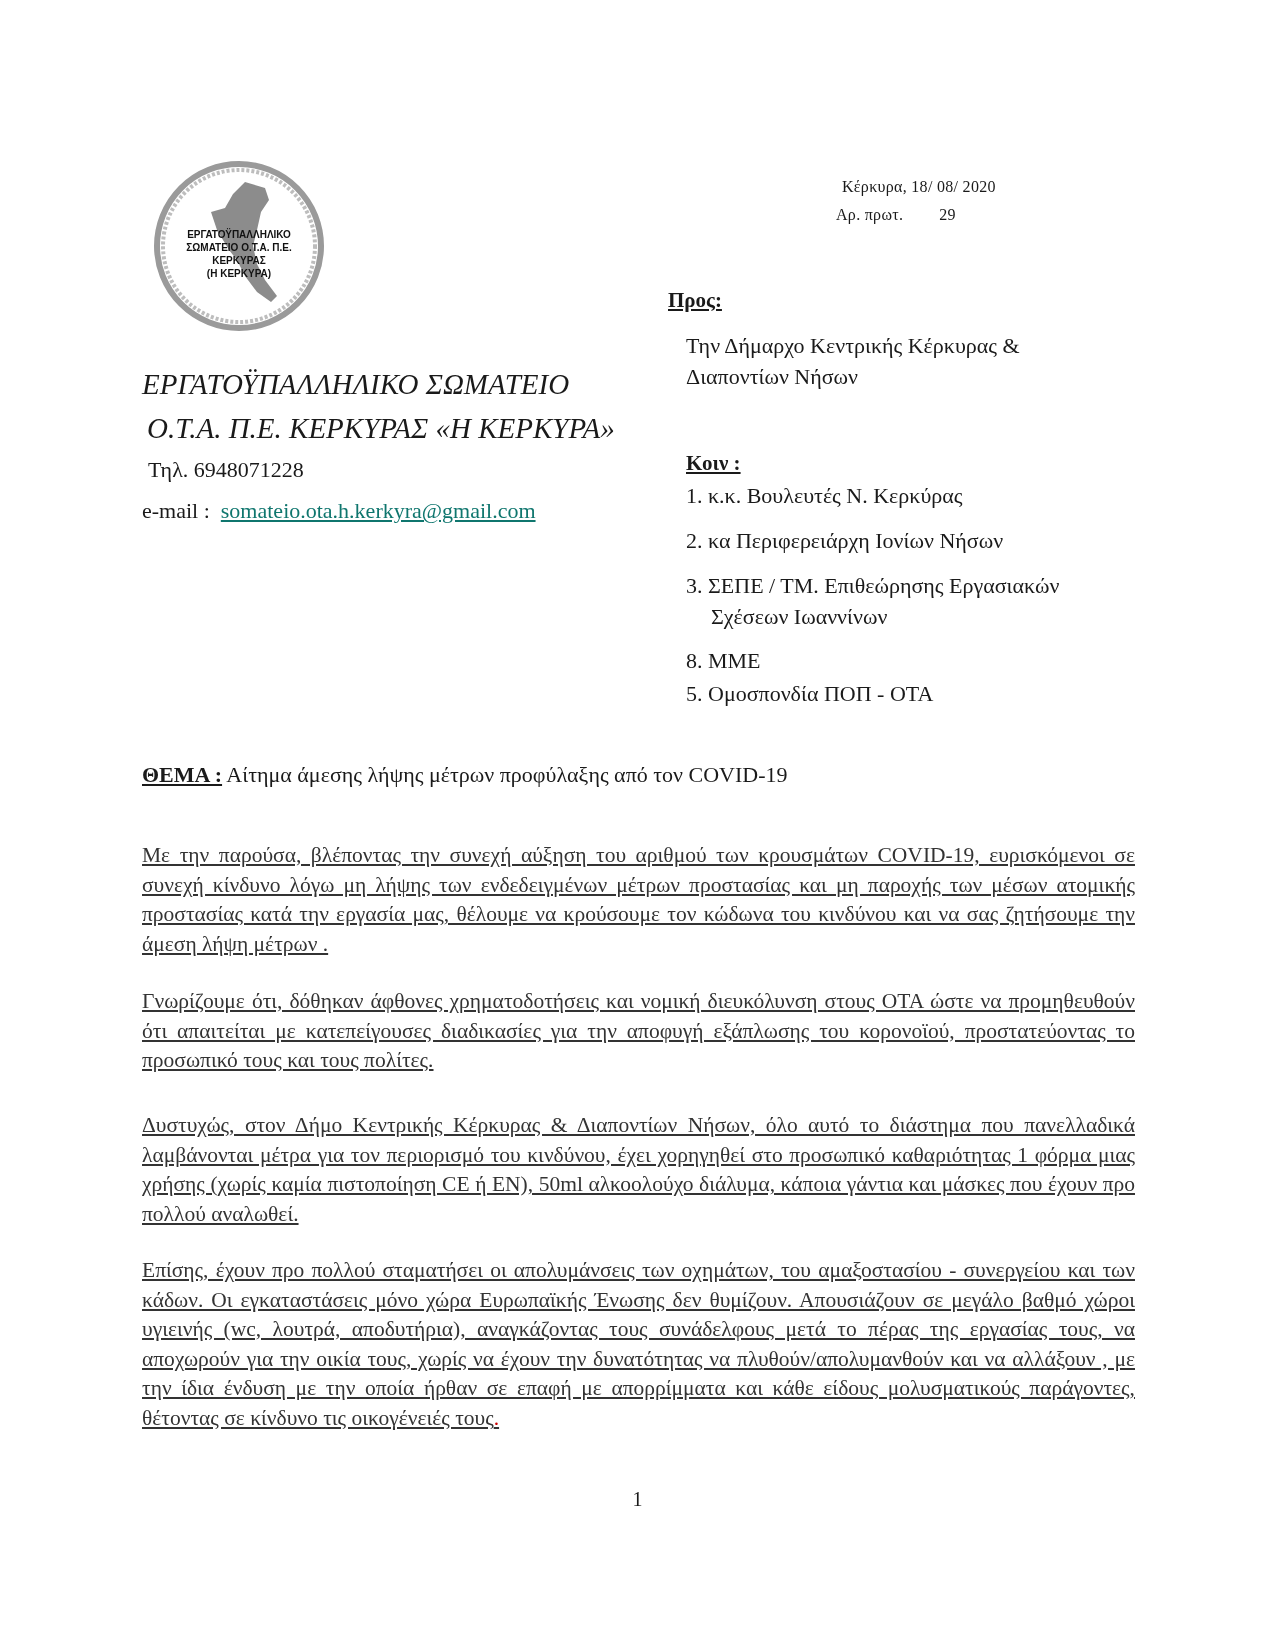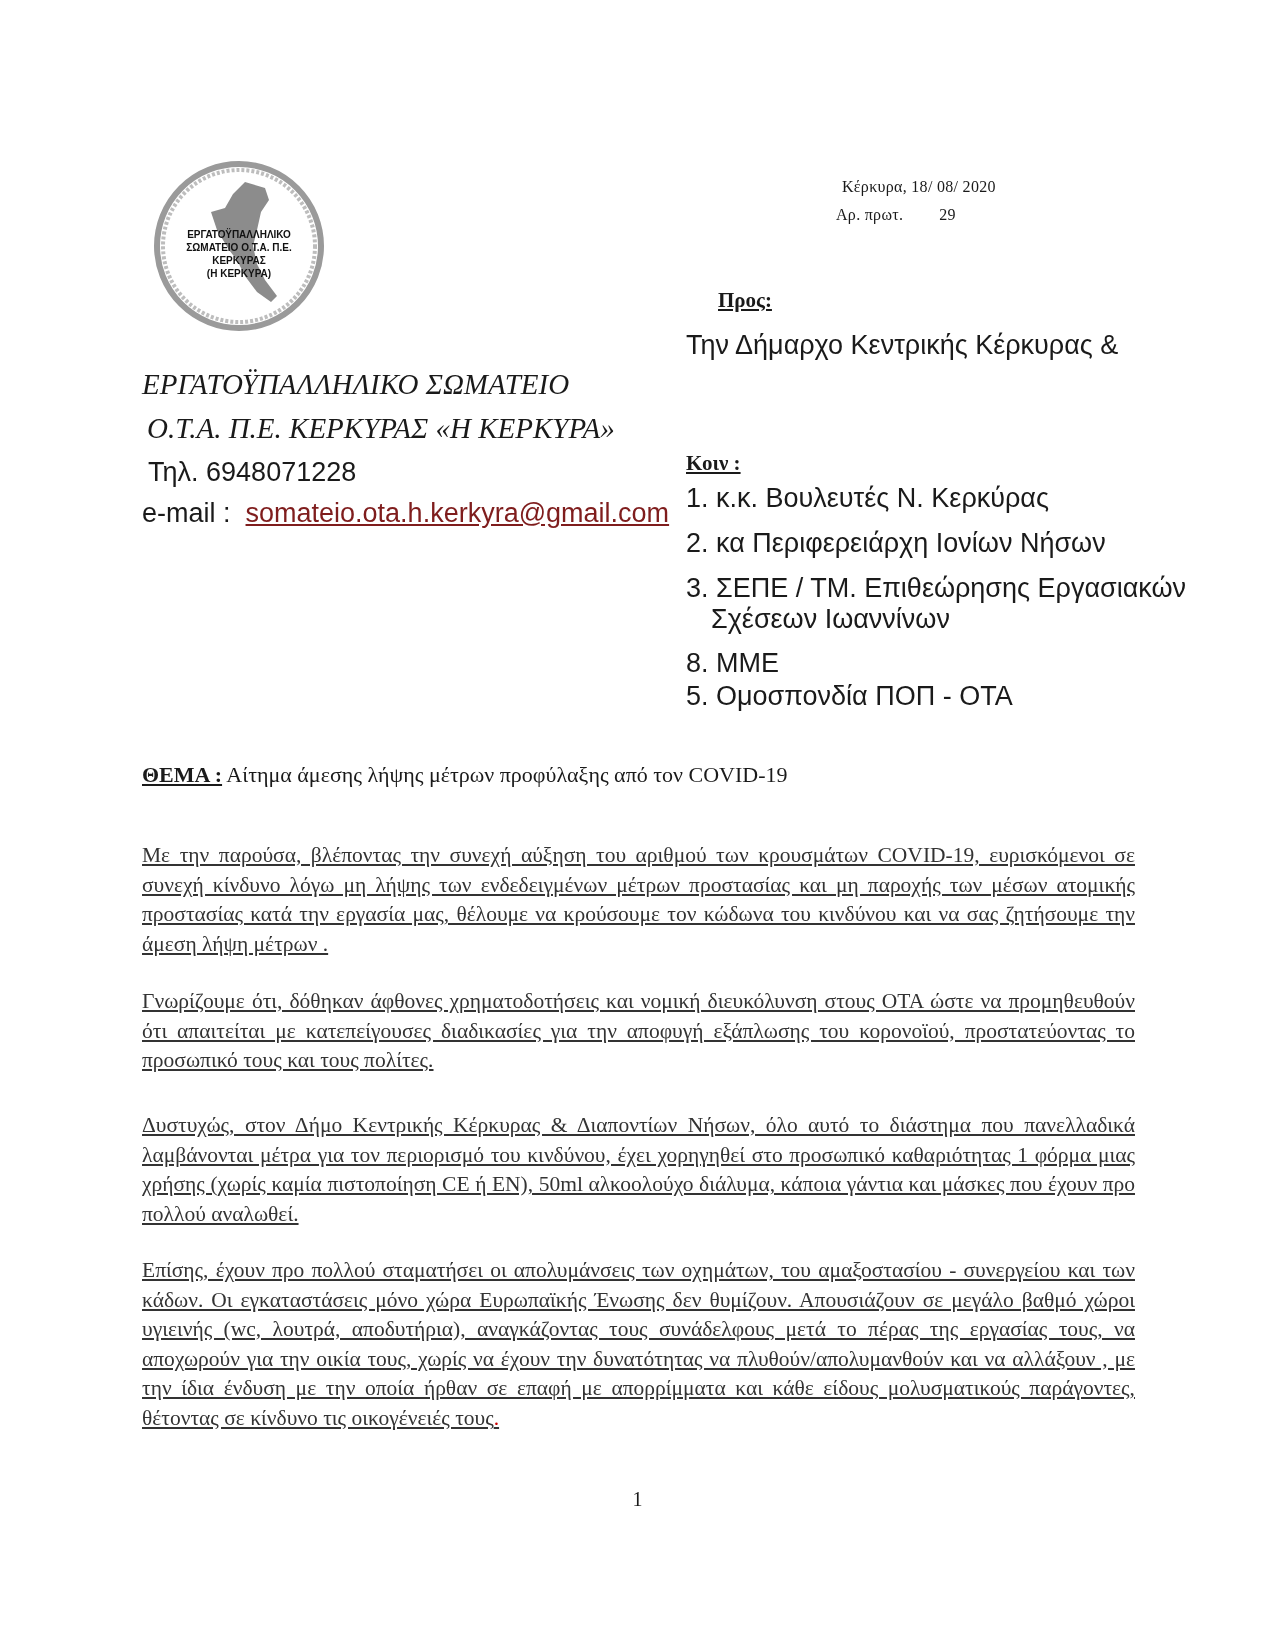--- a/index.html
+++ b/index.html
@@ -11,27 +11,27 @@
   .logo-text { font-family:"Liberation Sans", sans-serif; font-weight:bold; font-size:10px; fill:#111; }
   
   .hdr-bold { font-family:"Liberation Serif", serif; font-weight:normal; font-size:16px; letter-spacing:0.3px; }
   #date-line { left:842px; top:178px; }
   #protocol-line { left:836px; top:206px;text-align:right; }
   #protocol-num { margin-left:36px; }
   
   .org-title { font-family:"Liberation Serif", serif; font-style:italic; font-weight:normal; font-size:29px; }
   #org-line1 { left:142px; top:368px; }
   #org-line2 { left:147px; top:412px; }
-  .plain { font-family:Liberation Sans, sans-serif; font-size:27px; }
+  .plain { font-family:Liberation Serif, serif; font-size:22px; }
   #phone-line { left:148px; top:457px; }
   #email-line { left:142px; top:498px; }
-  #email-link { color:#7f1d1d; text-decoration:underline; }
+  #email-link { color:#0f766e; text-decoration:underline; }
   
   .ulbold { font-family:"Liberation Serif", serif; font-weight:bold; font-size:21px; text-decoration:underline; }
-  #to-label { left:718px; top:288px; }
+  #to-label { left:668px; top:288px; }
   #to-body { left:686px; top:330px; line-height:31px; }
   #cc-label { left:686px; top:451px; }
   .cc-item { left:686px; }
   
   #subject { left:142px; top:762px; font-family:"Liberation Serif", serif; font-size:22px; }
   #subject-label { font-weight:bold; text-decoration:underline; }
   
   .para { left:142px; width:993px; font-family:"Liberation Serif", serif; font-size:21.5px;
           line-height:29.5px; text-align:justify; color:#333;text-decoration:underline; }
   #para1 { top:841px; }
@@ -66,20 +66,21 @@
   <span>6948071228</span>
 </div>
 <div id="email-line" class="abs plain">
   <span>e-mail :</span>&nbsp;
   <span id="email-link">somateio.ota.h.kerkyra@gmail.com</span>
 </div>
 
 <div id="to-label" class="abs ulbold">Προς:</div>
 <div id="to-body" class="abs plain">
   <div>Την Δήμαρχο Κεντρικής Κέρκυρας &amp;</div>
+  <div>Διαποντίων  Νήσων</div>
 </div>
 <div id="cc-label" class="abs ulbold">Κοιν :</div>
 <div class="abs plain cc-item" style="top:483px;text-align:center;">1. κ.κ. Βουλευτές Ν. Κερκύρας</div>
 <div class="abs plain cc-item" style="top:528px;">2. κα Περιφερειάρχη Ιονίων Νήσων</div>
 <div class="abs plain cc-item" style="top:573px;">3.  ΣΕΠΕ / ΤΜ. Επιθεώρησης Εργασιακών</div>
 <div class="abs plain cc-item" style="top:604px; left:711px;">Σχέσεων Ιωαννίνων</div>
 <div class="abs plain cc-item" style="top:648px;">8. ΜΜΕ</div>
 <div class="abs plain cc-item" style="top:681px;">5. Ομοσπονδία ΠΟΠ - ΟΤΑ</div>
 
 <div id="subject" class="abs">

